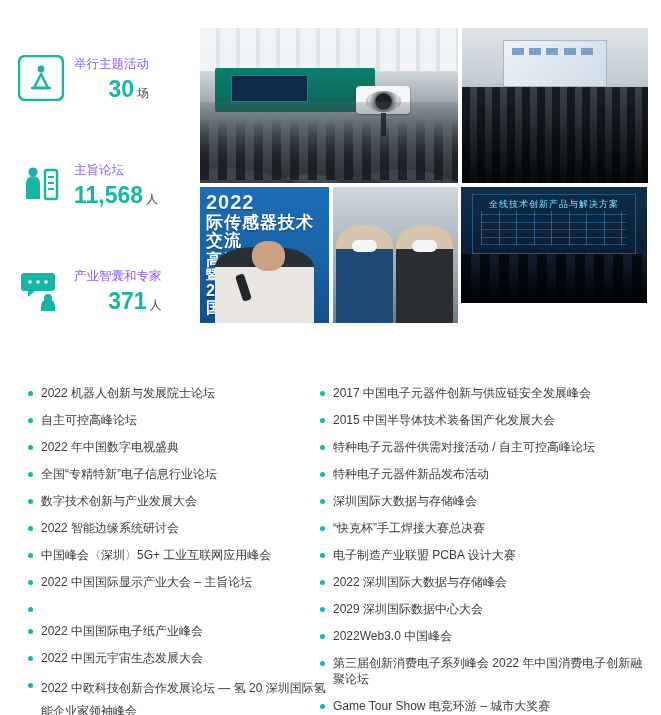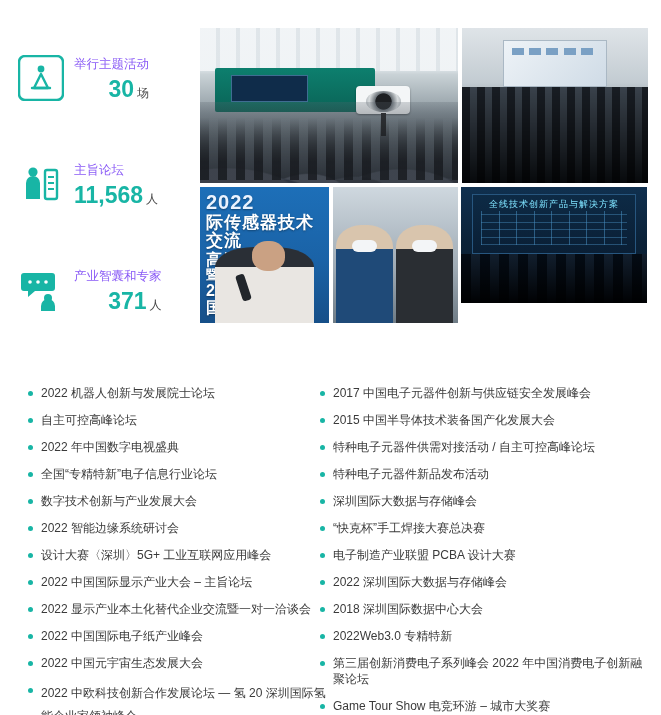--- a/index.html
+++ b/index.html
@@ -415,29 +415,28 @@
       <div class="li">
           <span class="bullet"></span>
           <span class="li-text">数字技术创新与产业发展大会</span>
         </div>
       <div class="li">
           <span class="bullet"></span>
           <span class="li-text">2022 智能边缘系统研讨会</span>
         </div>
       <div class="li">
           <span class="bullet"></span>
-          <span class="li-text">设计大赛〈深圳〉5G+ 工业互联网应用峰会</span>
+          <span class="li-text">中国峰会〈深圳〉5G+ 工业互联网应用峰会</span>
         </div>
       <div class="li">
           <span class="bullet"></span>
           <span class="li-text">2022 中国国际显示产业大会 – 主旨论坛</span>
         </div>
       <div class="li">
           <span class="bullet"></span>
-          <span class="li-text">2022 显示产业本土化替代企业交流暨一对一洽谈会</span>
         </div>
       <div class="li">
           <span class="bullet"></span>
           <span class="li-text">2022 中国国际电子纸产业峰会</span>
         </div>
       <div class="li">
           <span class="bullet"></span>
           <span class="li-text">2022 中国元宇宙生态发展大会</span>
         </div>
       <div class="li">
@@ -475,25 +474,25 @@
       <div class="li">
           <span class="bullet"></span>
           <span class="li-text">电子制造产业联盟 PCBA 设计大赛</span>
         </div>
       <div class="li">
           <span class="bullet"></span>
           <span class="li-text">2022 深圳国际大数据与存储峰会</span>
         </div>
       <div class="li">
           <span class="bullet"></span>
-          <span class="li-text">2018 深圳国际数据中心大会</span>
-        </div>
-      <div class="li">
-          <span class="bullet"></span>
-          <span class="li-text">2022Web3.0 专精特新</span>
+          <span class="li-text">2029 深圳国际数据中心大会</span>
+        </div>
+      <div class="li">
+          <span class="bullet"></span>
+          <span class="li-text">2022Web3.0 中国峰会</span>
         </div>
       <div class="li">
           <span class="bullet"></span>
           <span class="li-text">第三届创新消费电子系列峰会 2022 年中国消费电子创新融聚论坛</span>
         </div>
       <div class="li">
           <span class="bullet"></span>
           <span class="li-text">Game Tour Show 电竞环游 – 城市大奖赛</span>
         </div>
 

